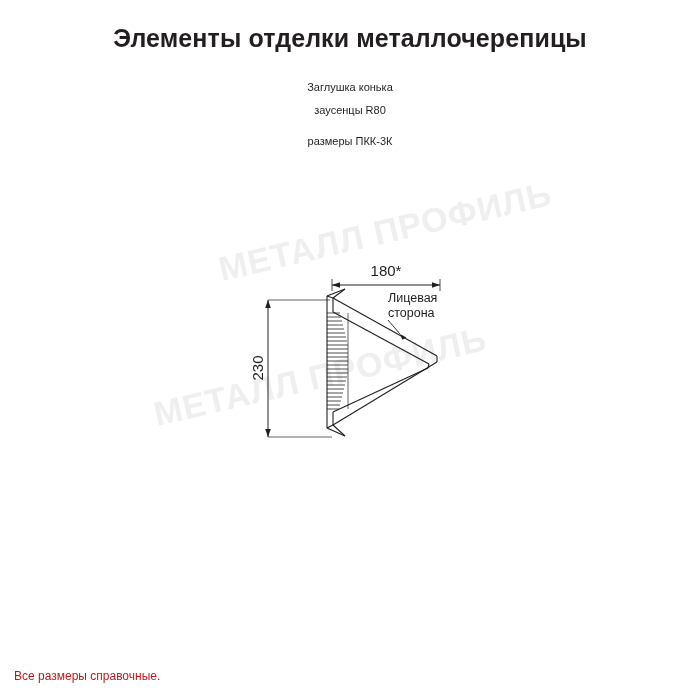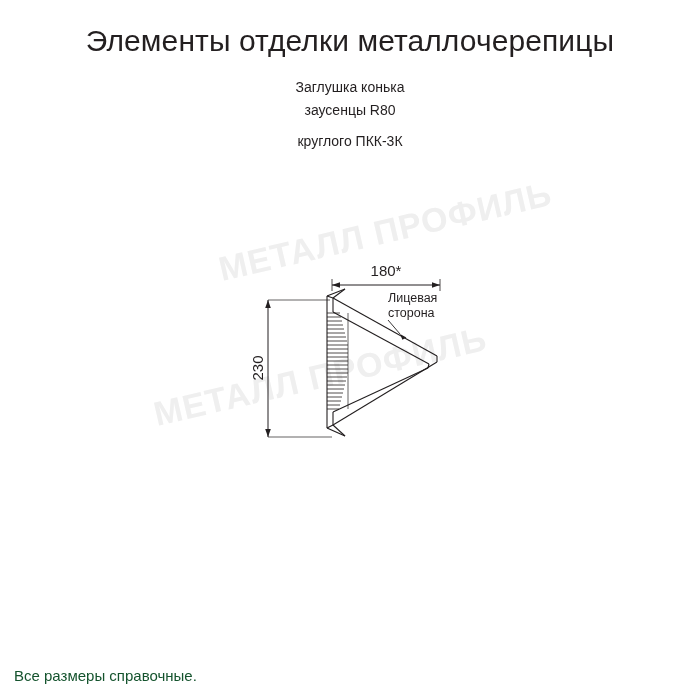--- a/index.html
+++ b/index.html
@@ -19,53 +19,53 @@
     position: relative;
     width: 700px;
     height: 700px;
   }
   .title {
     position: absolute;
     top: 24px;
     left: 0;
     width: 700px;
     text-align: center;
-    font-size: 30px;
-    font-weight: normal;
+    font-size: 25px;
+    font-weight: bold;
     letter-spacing: 0.1px;
   }
   .subtitle {
     position: absolute;
     top: 76px;
     left: 0;
     width: 700px;
     text-align: center;
-    font-size: 14px;
+    font-size: 11px;
     line-height: 23px;
   }
   .subtitle .ln {
     display: block;
   }
   .subtitle .ln.spaced {
     margin-top: 8px;
   }
   .drawing {
     position: absolute;
     top: 0;
     left: 0;
     width: 700px;
     height: 700px;
   }
   .footer {
     position: absolute;
     left: 14px;
     bottom: 14px;
-    font-size: 15px;
+    font-size: 12px;
     line-height: 20px;
-    color: #14532d;
+    color: #b91c1c;
   }
   .footer .fl {
     display: block;
   }
   .wm {
     position: absolute;
     color: #efefef;
     font-weight: bold;
     white-space: nowrap;
     user-select: none;
@@ -100,21 +100,21 @@
 </head>
 <body>
 
 <div class="page">
 
   <div class="title">Элементы отделки металлочерепицы</div>
 
   <div class="subtitle">
     <span class="ln">Заглушка конька</span>
     <span class="ln">заусенцы R80</span>
-    <span class="ln spaced">круглого   ПКК-3К</span>
+    <span class="ln spaced">размеры   ПКК-3К</span>
   </div>
 
   <div class="wm wm1">МЕТАЛЛ ПРОФИЛЬ</div>
   <div class="wm wm2">МЕТАЛЛ ПРОФИЛЬ</div>
 
   <svg class="drawing" viewBox="0 0 700 700">
 
     <g>
       <line x1="332" y1="285" x2="440" y2="285" stroke="#231f20" stroke-width="1"></line>
       <path d="M332,285 L340,282.2 L340,287.8 Z" fill="#231f20"></path>

